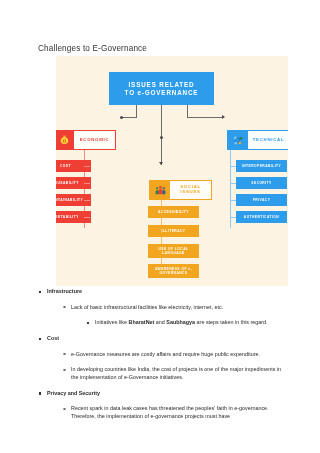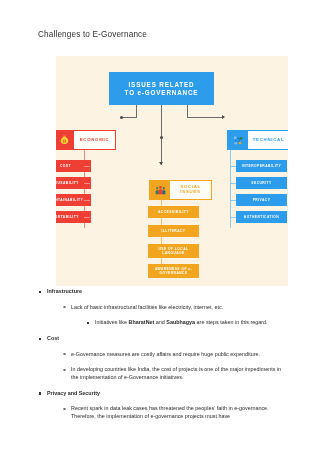--- a/index.html
+++ b/index.html
@@ -18,21 +18,21 @@
   .page {
     position: relative;
     width: 320px;
     height: 453px;
     background: #ffffff;
   }
 
   .doc-title {
     position: absolute;
     left: 38px;
-    top: 30px;
+    top: 44px;
     font-size: 8.2px;
     color: #333333;
     letter-spacing: 0.15px;
     white-space: nowrap;
   }
 
   
   .infographic {
     position: absolute;
     left: 56px;

